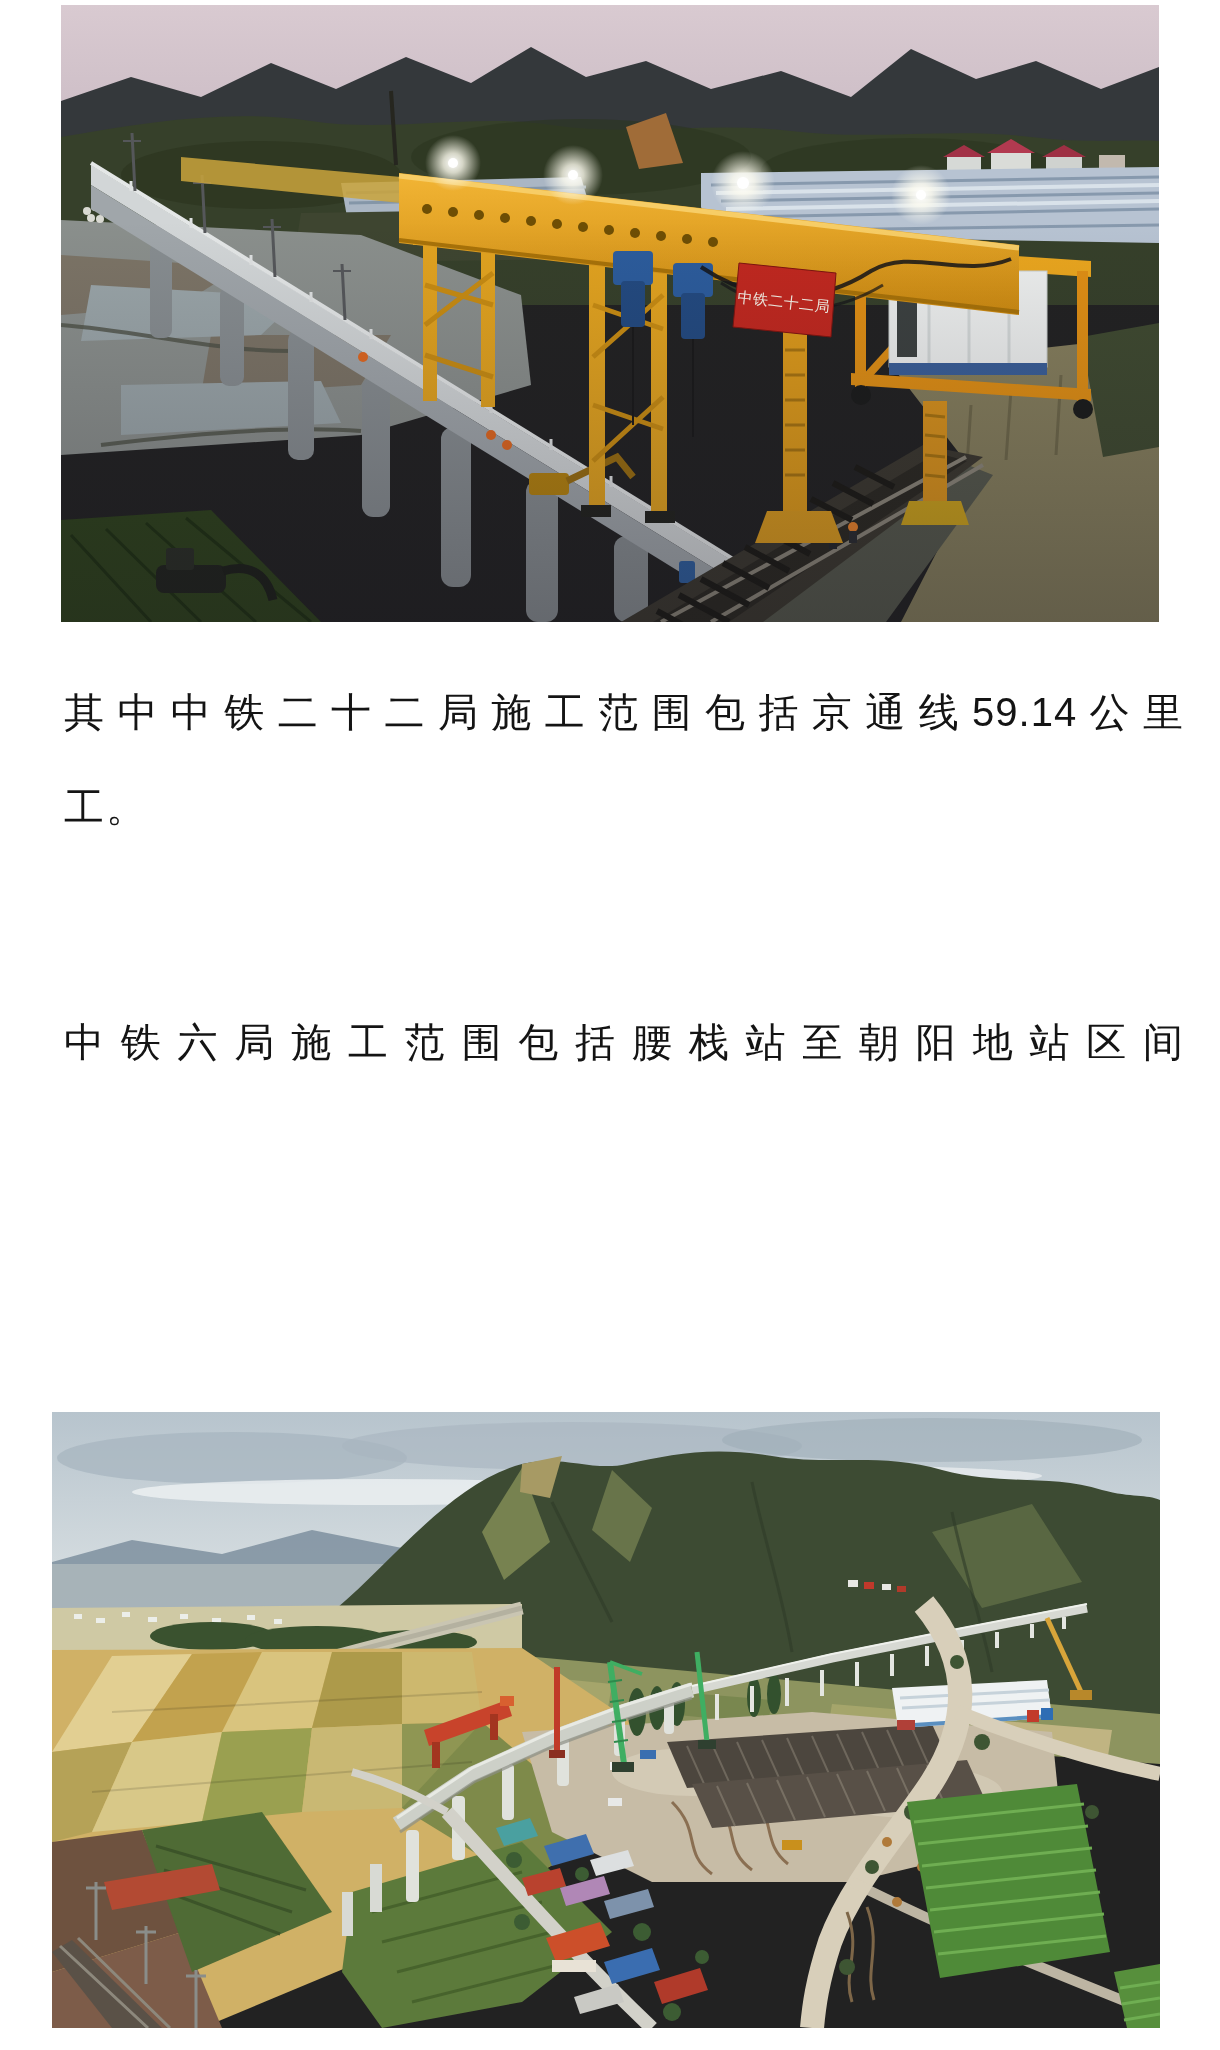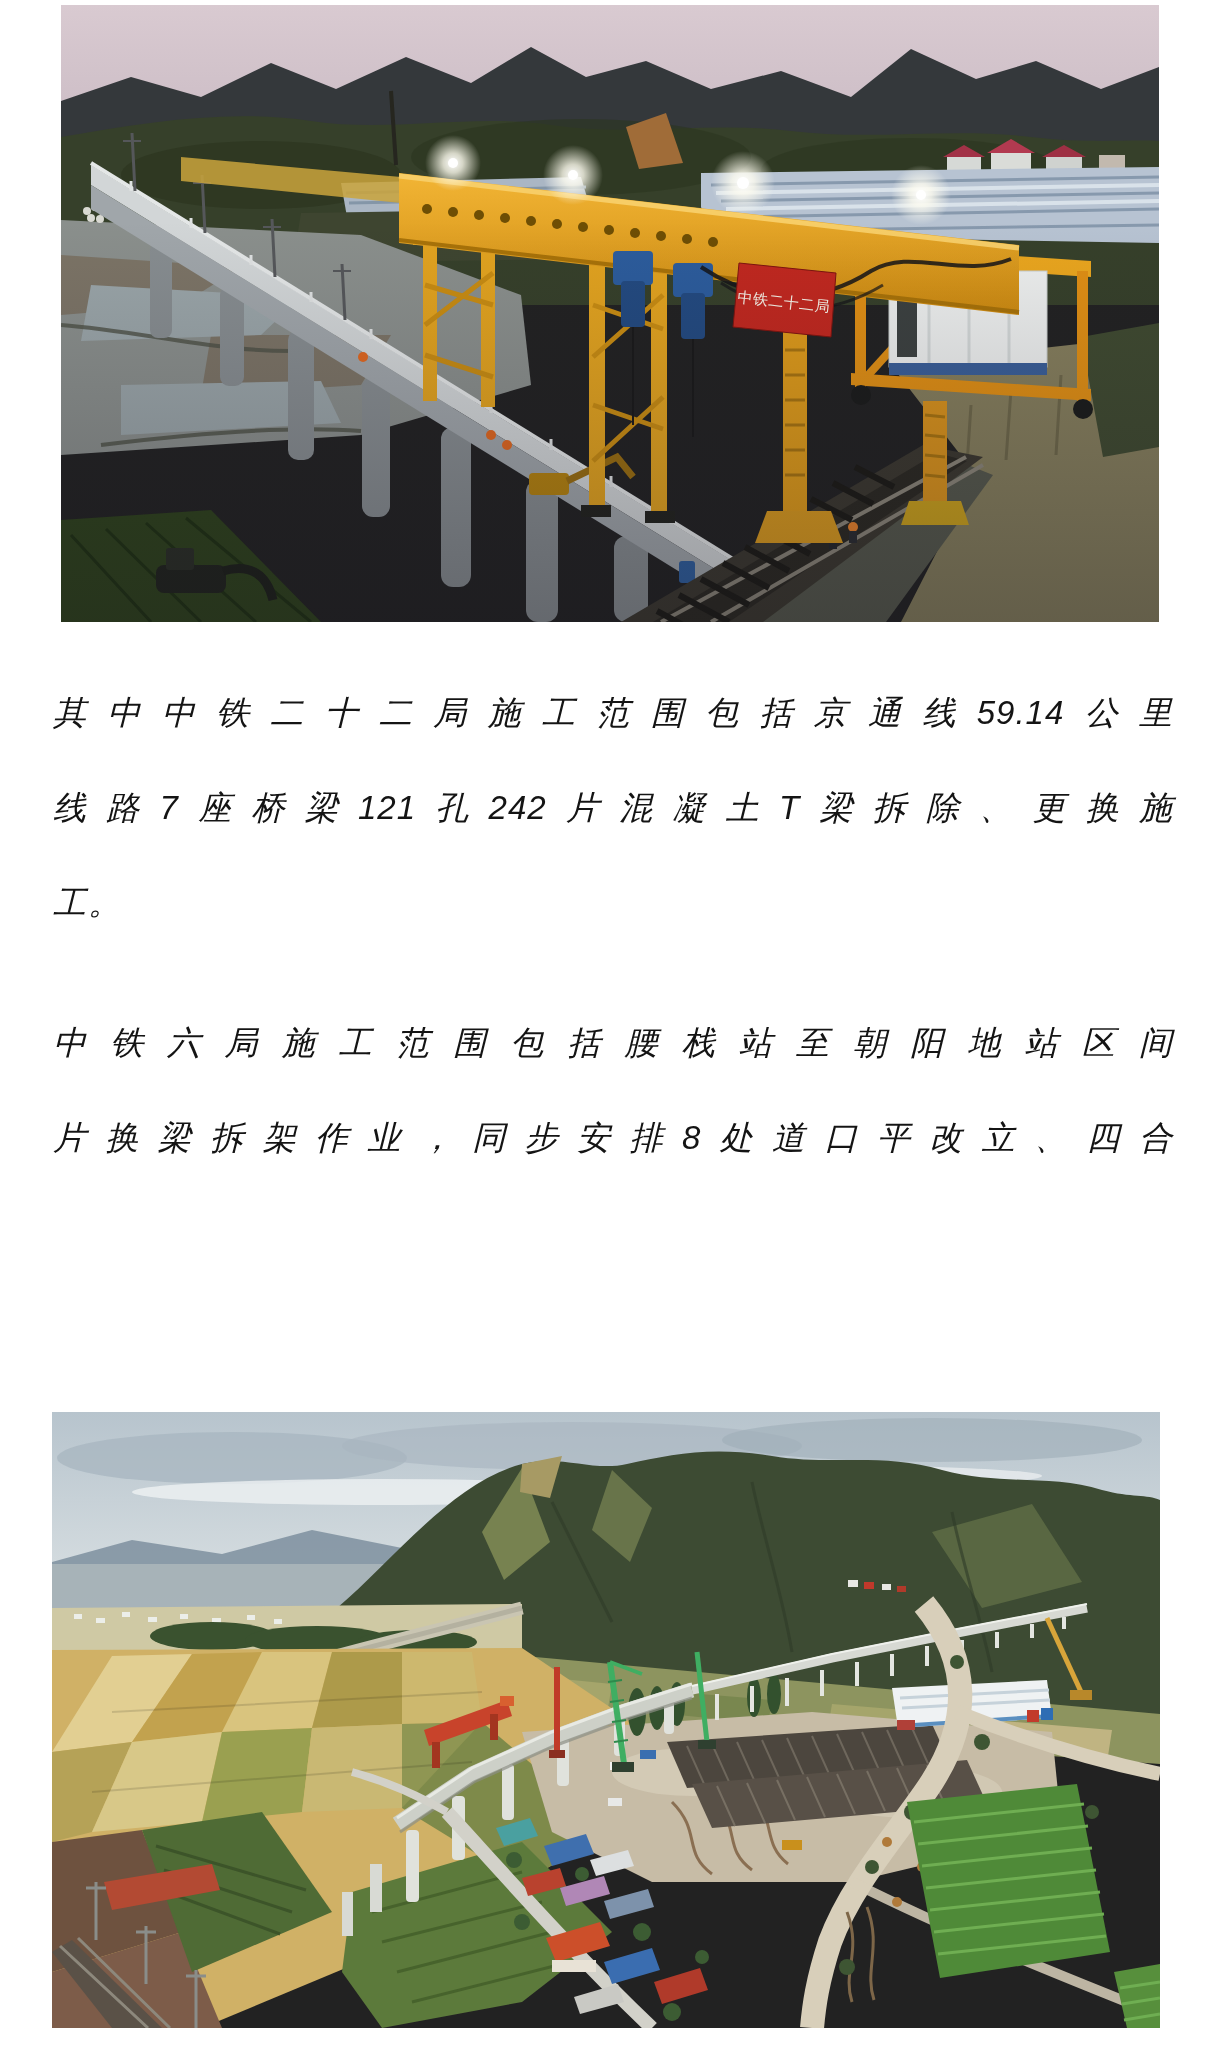--- a/index.html
+++ b/index.html
@@ -7,22 +7,22 @@
     width:1220px;height:2050px;position:relative;background:#ffffff;overflow:hidden;
     font-family:"Liberation Sans","DejaVu Sans",sans-serif;
     --ink:#141414;
   }
   figure{margin:0;padding:0;}
   .photo{position:absolute;overflow:hidden;background:#222;}
   .photo svg{display:block;width:100%;height:100%;}
   #photo1{left:61px;top:5px;width:1098px;height:617px;}
   #photo2{left:52px;top:1412px;width:1108px;height:616px;}
   .para{
-    position:absolute;left:53px;width:1120px;
-    color:var(--ink);font-size:33px;line-height:95px;font-weight:400;font-style:italic;
+    position:absolute;left:64px;width:1120px;
+    color:var(--ink);font-size:40px;line-height:95px;font-weight:400;
   }
   #para1{top:665px;}
   #para2{top:995px;}
   .tline{text-align:justify;text-align-last:justify;letter-spacing:1px;white-space:nowrap0;}
   .tline.last{text-align:left;text-align-last:left;letter-spacing:2px;}
 </style>
 </head>
 <body style="--ink: #141414;">
 
 <figure class="photo" id="photo1">
@@ -230,27 +230,25 @@
           <circle cx="860" cy="190" r="5" fill="#ffffff"></circle>
     </g>
   </g>
 
   <rect x="0" y="0" width="1098" height="617" fill="url(#duskOv)"></rect>
 </svg>
 </figure>
 
 <div class="para" id="para1">
   <div class="tline">其中中铁二十二局施工范围包括京通线59.14公里</div>
-  <div class="tline">线路7座桥梁121孔242片混凝土T梁拆除、更换施</div>
   <div class="tline last">工。</div>
 </div>
 
 <div class="para" id="para2">
   <div class="tline">中铁六局施工范围包括腰栈站至朝阳地站区间</div>
-  <div class="tline">片换梁拆架作业，同步安排8处道口平改立、四合</div>
 </div>
 
 <figure class="photo" id="photo2">
 <svg viewBox="0 0 1108 616" preserveAspectRatio="none">
   <defs>
     <linearGradient id="sky2" x1="0" y1="0" x2="0" y2="1">
       <stop offset="0" stop-color="#b7c4cd"></stop>
           <stop offset="1" stop-color="#e2e7e8"></stop>
     </linearGradient>
   </defs>

